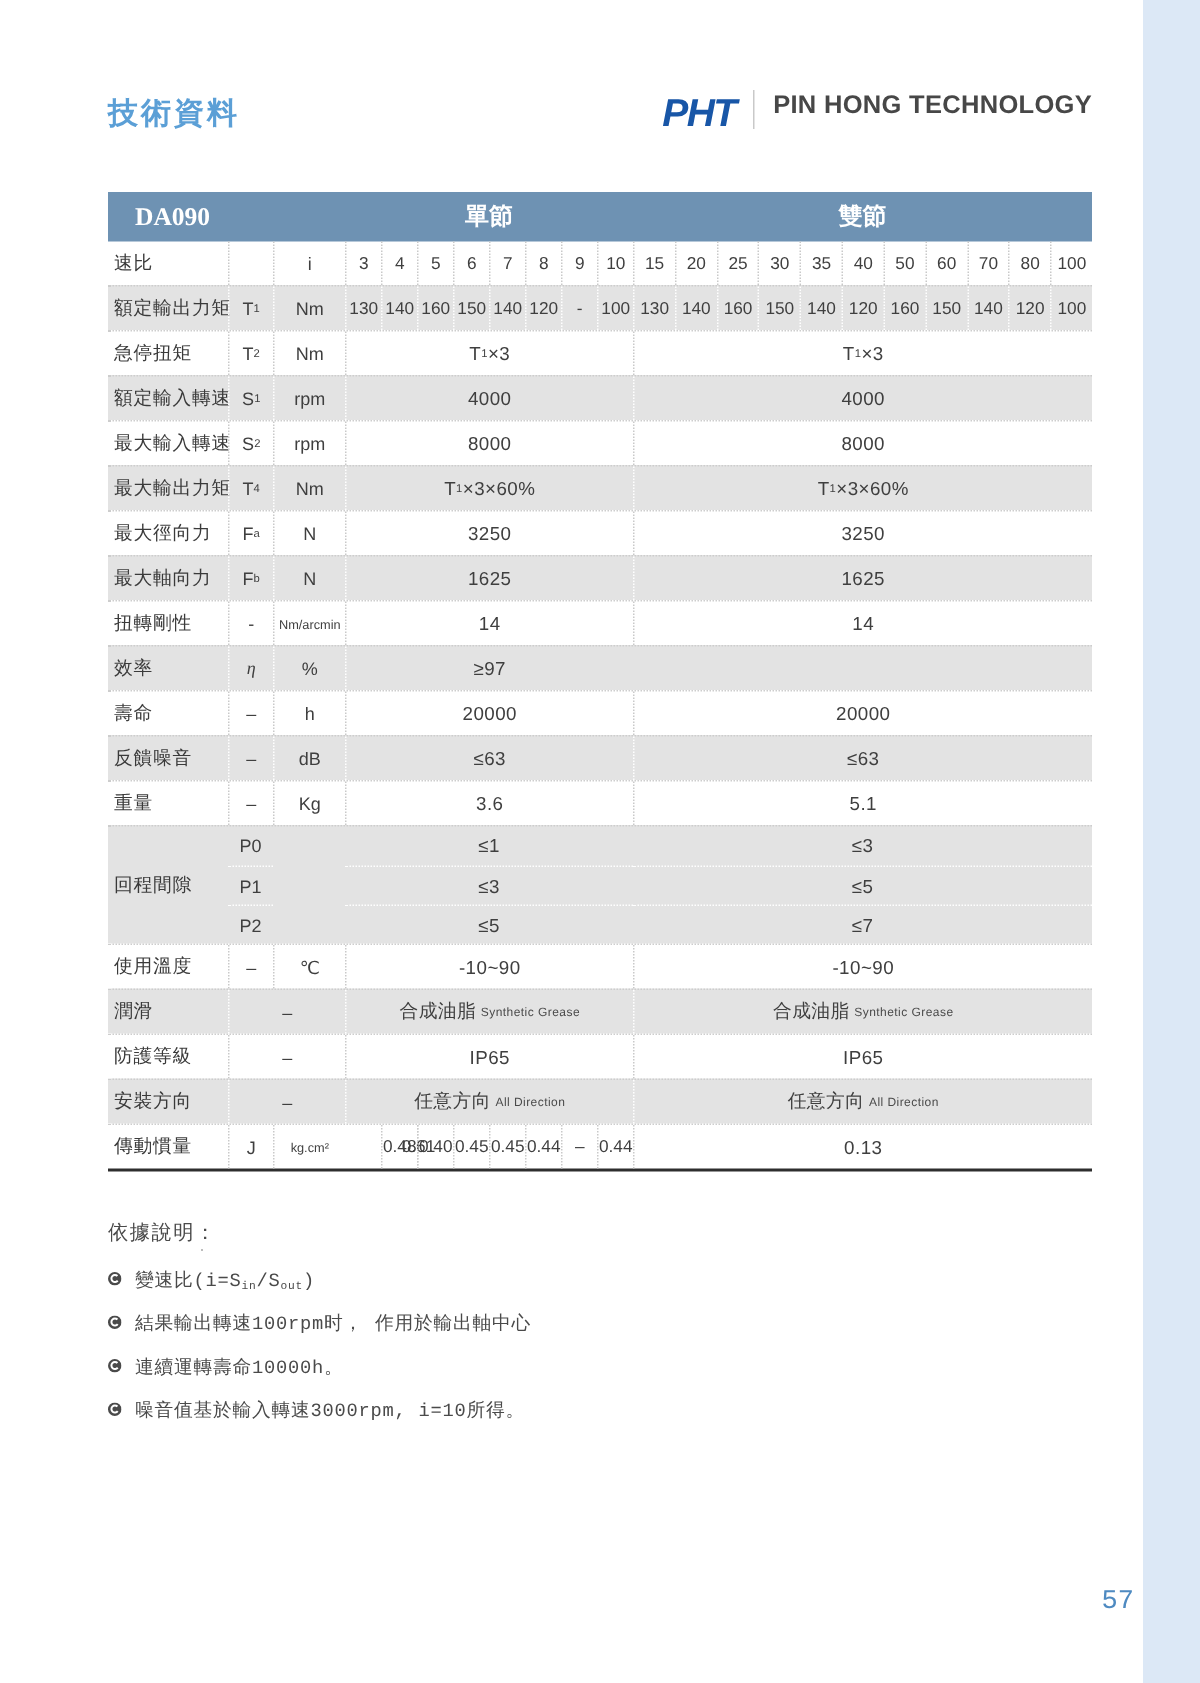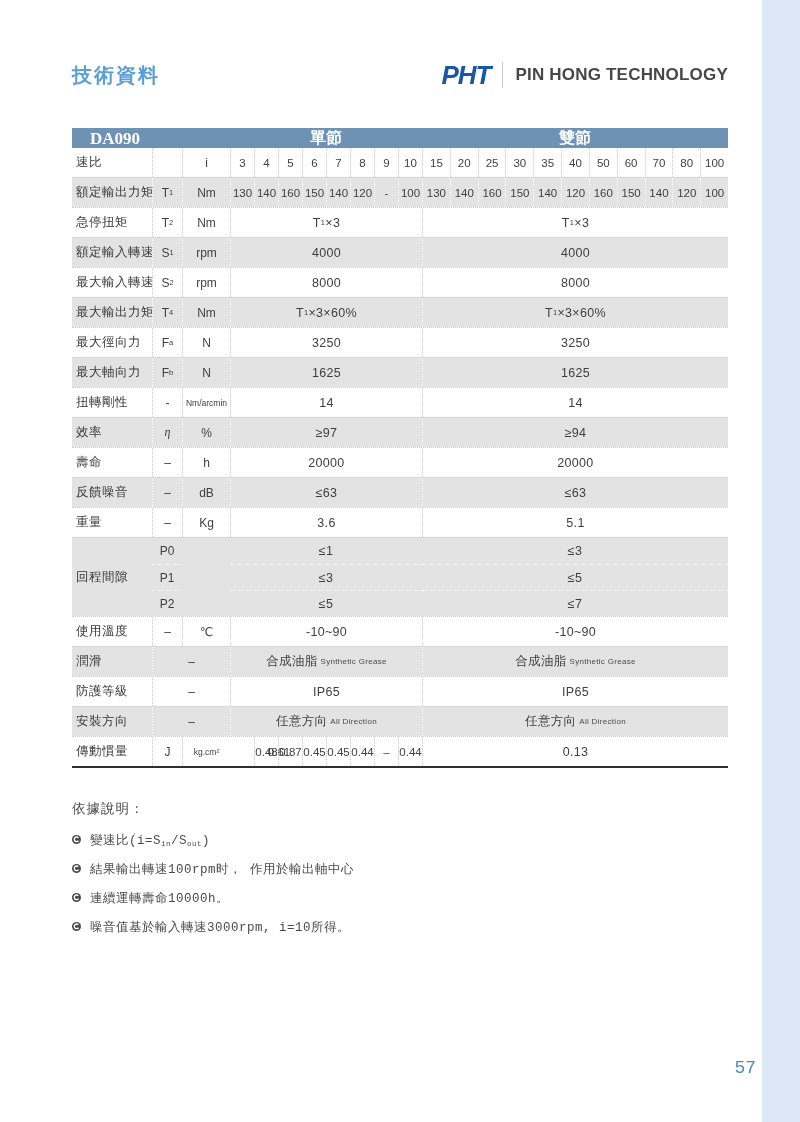--- a/index.html
+++ b/index.html
@@ -9,30 +9,30 @@
   }
   .side-band{position:absolute;top:0;right:0;width:38px;height:1122px;background:#dce8f6;}
   .content{position:absolute;left:72px;top:0;width:656px;}
 
   
   .page-header{display:flex;justify-content:space-between;align-items:center;margin-top:58px;height:34px;}
   .section-title{
     font-size:20px;font-weight:bold;color:#5b9fd6;letter-spacing:2px;
     font-family:"Liberation Sans","DejaVu Sans",sans-serif;
   }
-  .brand{display:flex;align-items:center;gap:12px;}
+  .brand{display:flex;gap:12px;}
   .brand-logo{font-size:26px;font-weight:bold;font-style:italic;color:#1856a7;letter-spacing:-1px;}
   .brand-divider{width:1px;height:26px;background:#c9c9c9;}
   .brand-name{font-size:17px;font-weight:bold;color:#474747;letter-spacing:0.2px;}
 
   
   .spec-table{margin-top:36px;border-bottom:2px solid #2e2e2e;}
   .thead{
     display:grid;grid-template-columns:80px 30px 48px repeat(8,24px) repeat(11,1fr);
-    height:20px;background:#6e92b3;color:#fff;align-items:center;
+    height:33px;background:#6e92b3;color:#fff;align-items:center;
     font-family:"Liberation Serif","DejaVu Serif",serif;font-weight:bold;
   }
   .thead .model{grid-column:1 / span 3;font-size:17px;padding-left:18px;}
   .thead .single-h{grid-column:4 / span 8;text-align:center;font-size:16px;}
   .thead .double-h{grid-column:12 / span 11;text-align:center;font-size:16px;}
 
   .row{
     display:grid;grid-template-columns:80px 30px 48px repeat(8,24px) repeat(11,1fr);
     min-height:29px;align-items:stretch;border-top:1px dotted #cdcdcd;
   }
@@ -193,21 +193,20 @@
           <div class="cell sym bl">-</div>
           <div class="cell unit bl small">Nm/arcmin</div>
           <div class="cell vspan bl" style="grid-column: 4 / span 8;">14</div>
           <div class="cell vspan bl" style="grid-column: 12 / span 11;">14</div>
         </div>
         <div class="row shaded">
           <div class="cell lbl">效率</div>
           <div class="cell sym bl italic">η</div>
           <div class="cell unit bl">%</div>
           <div class="cell vspan bl" style="grid-column: 4 / span 8;">≥97</div>
-          <div class="cell vspan bl" style="grid-column: 12 / span 11;">≥94</div>
         </div>
         <div class="row">
           <div class="cell lbl">壽命</div>
           <div class="cell sym bl">–</div>
           <div class="cell unit bl">h</div>
           <div class="cell vspan bl" style="grid-column: 4 / span 8;">20000</div>
           <div class="cell vspan bl" style="grid-column: 12 / span 11;">20000</div>
         </div>
         <div class="row shaded">
           <div class="cell lbl">反饋噪音</div>
@@ -259,21 +258,21 @@
           <div class="cell sym bl" style="grid-column: 2 / span 2;">–</div>
           <div class="cell vspan bl" style="grid-column: 4 / span 8;">任意方向 <span class="sm">All Direction</span></div>
           <div class="cell vspan bl" style="grid-column: 12 / span 11;">任意方向 <span class="sm">All Direction</span></div>
         </div>
         <div class="row">
           <div class="cell lbl">傳動慣量</div>
           <div class="cell sym bl">J</div>
           <div class="cell unit bl small">kg.cm²</div>
           <div class="cell vcell bl" style="grid-column: 4; margin-left: 48px;">0.61</div>
           <div class="cell vcell bl" style="grid-column: 5;">0.48</div>
-          <div class="cell vcell bl" style="grid-column: 6;">0.87</div>
+          <div class="cell vcell bl" style="grid-column: 6;">0.40</div>
           <div class="cell vcell bl" style="grid-column: 7;">0.45</div>
           <div class="cell vcell bl" style="grid-column: 8;">0.45</div>
           <div class="cell vcell bl" style="grid-column: 9;">0.44</div>
           <div class="cell vcell bl" style="grid-column: 10;">–</div>
           <div class="cell vcell bl" style="grid-column: 11;">0.44</div>
           <div class="cell vspan bl" style="grid-column: 12 / span 11; text-align: right;">0.13</div>
         </div>
       </div>
   </div>
 

